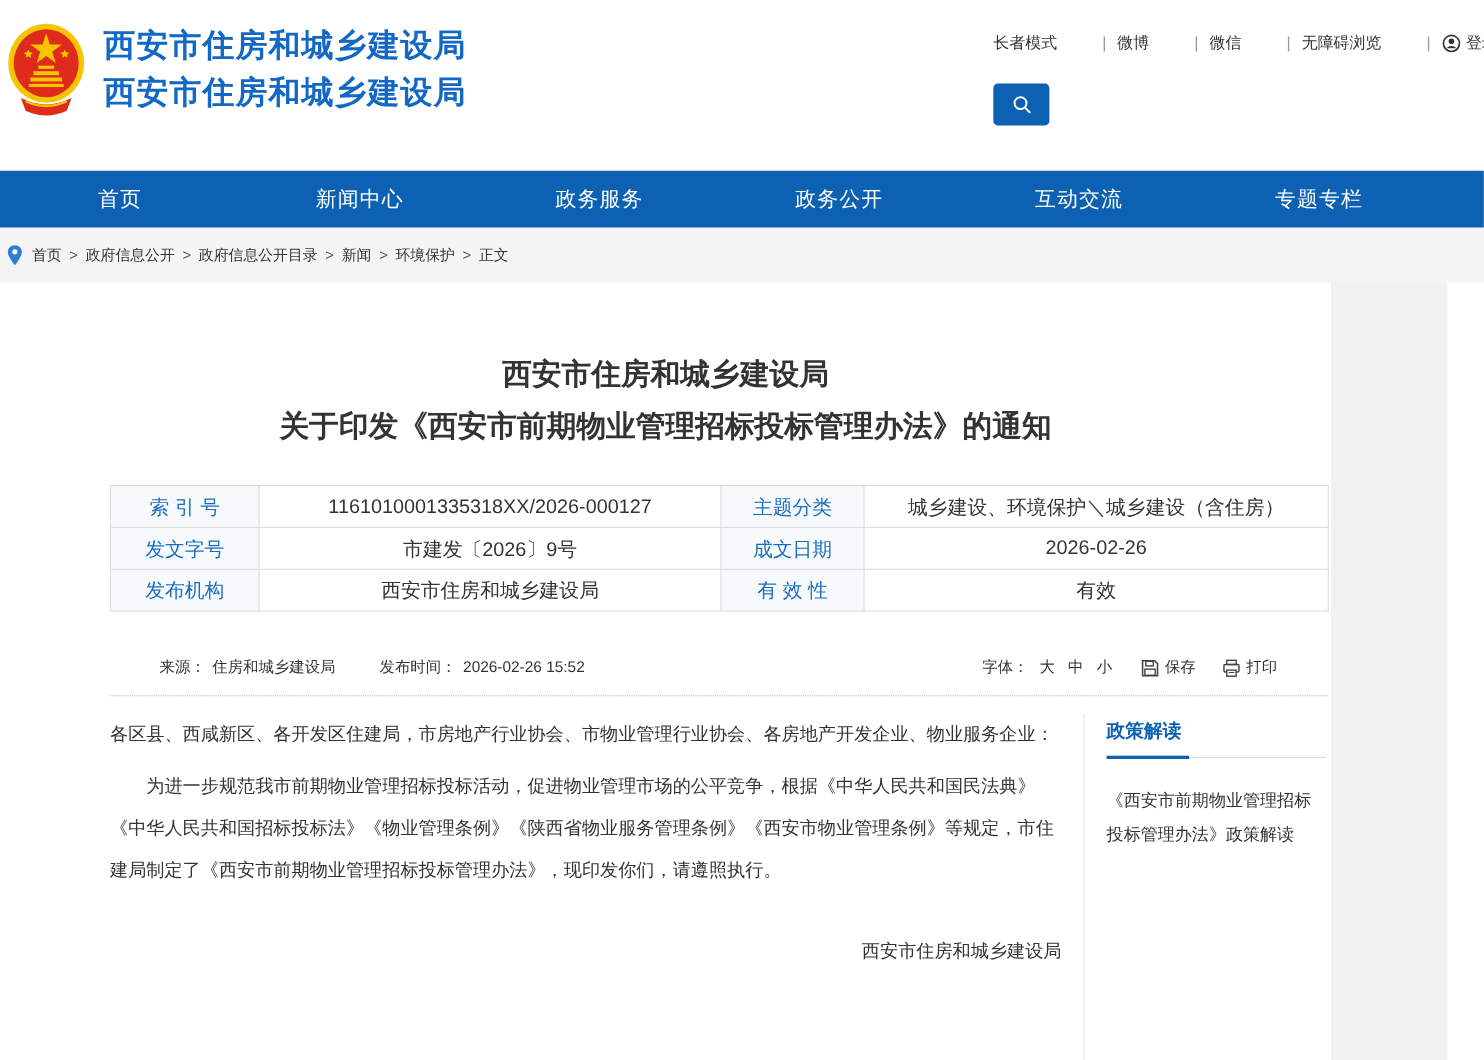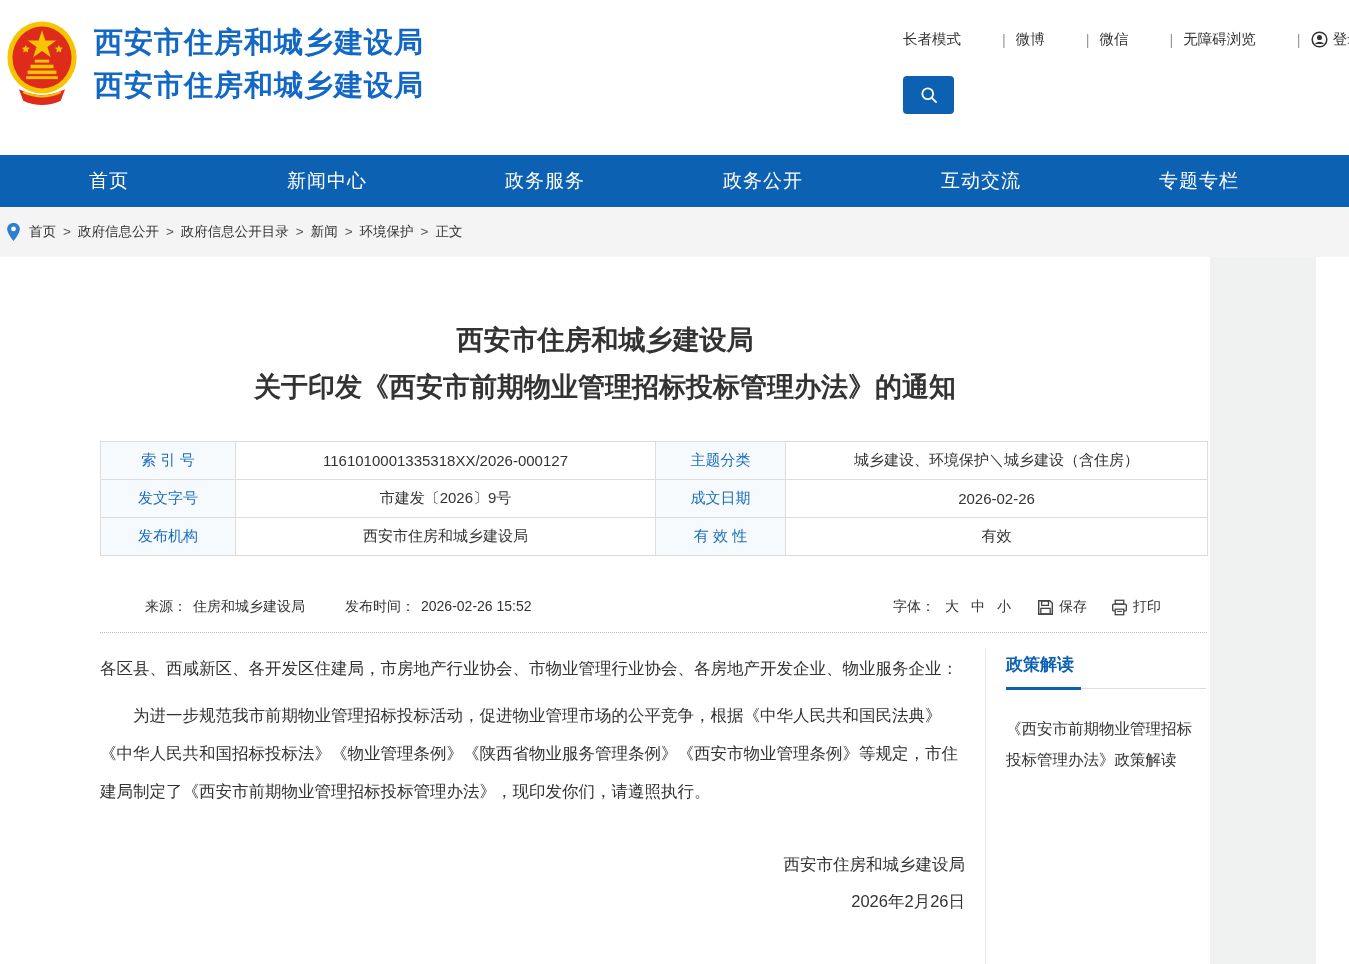--- a/index.html
+++ b/index.html
@@ -33,21 +33,21 @@
   .bc-item + .bc-item::before { content:">"; color:#555; margin:0 7px; cursor:default; }
 
   
   .page-body { display:flex; min-height:707px; }
   .content-card { width:1210px; background:#fff; }
   .gray-strip { width:106px; background:#f0f1f1; }
   .right-white { flex:1; background:#fff; }
 
   .doc-title { margin-top:60px; text-align:center; color:#333; font-weight:bold; font-size:27px; line-height:47px; }
 
-  .meta-table { width:1107px; margin:30px 0 0 100px; border-collapse:collapse; font-size:15px; table-layout:fixed; }
+  .meta-table { width:1107px; margin:30px 0 0 100px; border-collapse:collapse; font-size:18px; table-layout:fixed; }
   .meta-table td { border:1px solid #dcdcdc; height:38px; text-align:center; padding:0 8px; }
   .meta-table td.lbl { color:#1a6dbf; background:#f6fafd; }
   .c1 { width:135px; } .c2 { width:420px; } .c3 { width:130px; } .c4 { width:422px; }
   .meta-table td.val { color:#333; }
 
   .source-row { margin:42px 0 0 100px; width:1107px; display:flex; justify-content:space-between; align-items:center; font-size:14px; color:#333; padding:0 46px 16px 45px; }
   .source-left span { margin-right:6px; }
   .source-left .gap { display:inline-block; width:28px; }
   .source-right { display:flex; align-items:center; gap:8px; }
   .font-size-opt { cursor:pointer; margin:0 2px; }
@@ -213,21 +213,20 @@
         </span>
       </div>
     </div>
     <div class="dotted-sep"></div>
 
     <div class="article-flex">
       <div class="article-main">
         <p>各区县、西咸新区、各开发区住建局，市房地产行业协会、市物业管理行业协会、各房地产开发企业、物业服务企业：</p>
         <p class="p-indent">为进一步规范我市前期物业管理招标投标活动，促进物业管理市场的公平竞争，根据《中华人民共和国民法典》《中华人民共和国招标投标法》《物业管理条例》《陕西省物业服务管理条例》《西安市物业管理条例》等规定，市住建局制定了《西安市前期物业管理招标投标管理办法》，现印发你们，请遵照执行。</p>
         <div class="sig">西安市住房和城乡建设局</div>
-        <div class="sig-date">2026年2月26日</div>
       </div>
       <aside class="sidebar">
         <div class="sb-head">政策解读</div>
         <div class="sb-rule"></div>
         <div class="sb-link">《西安市前期物业管理招标投标管理办法》政策解读</div>
       </aside>
     </div>
 
   </div>
   <div class="gray-strip"></div>

